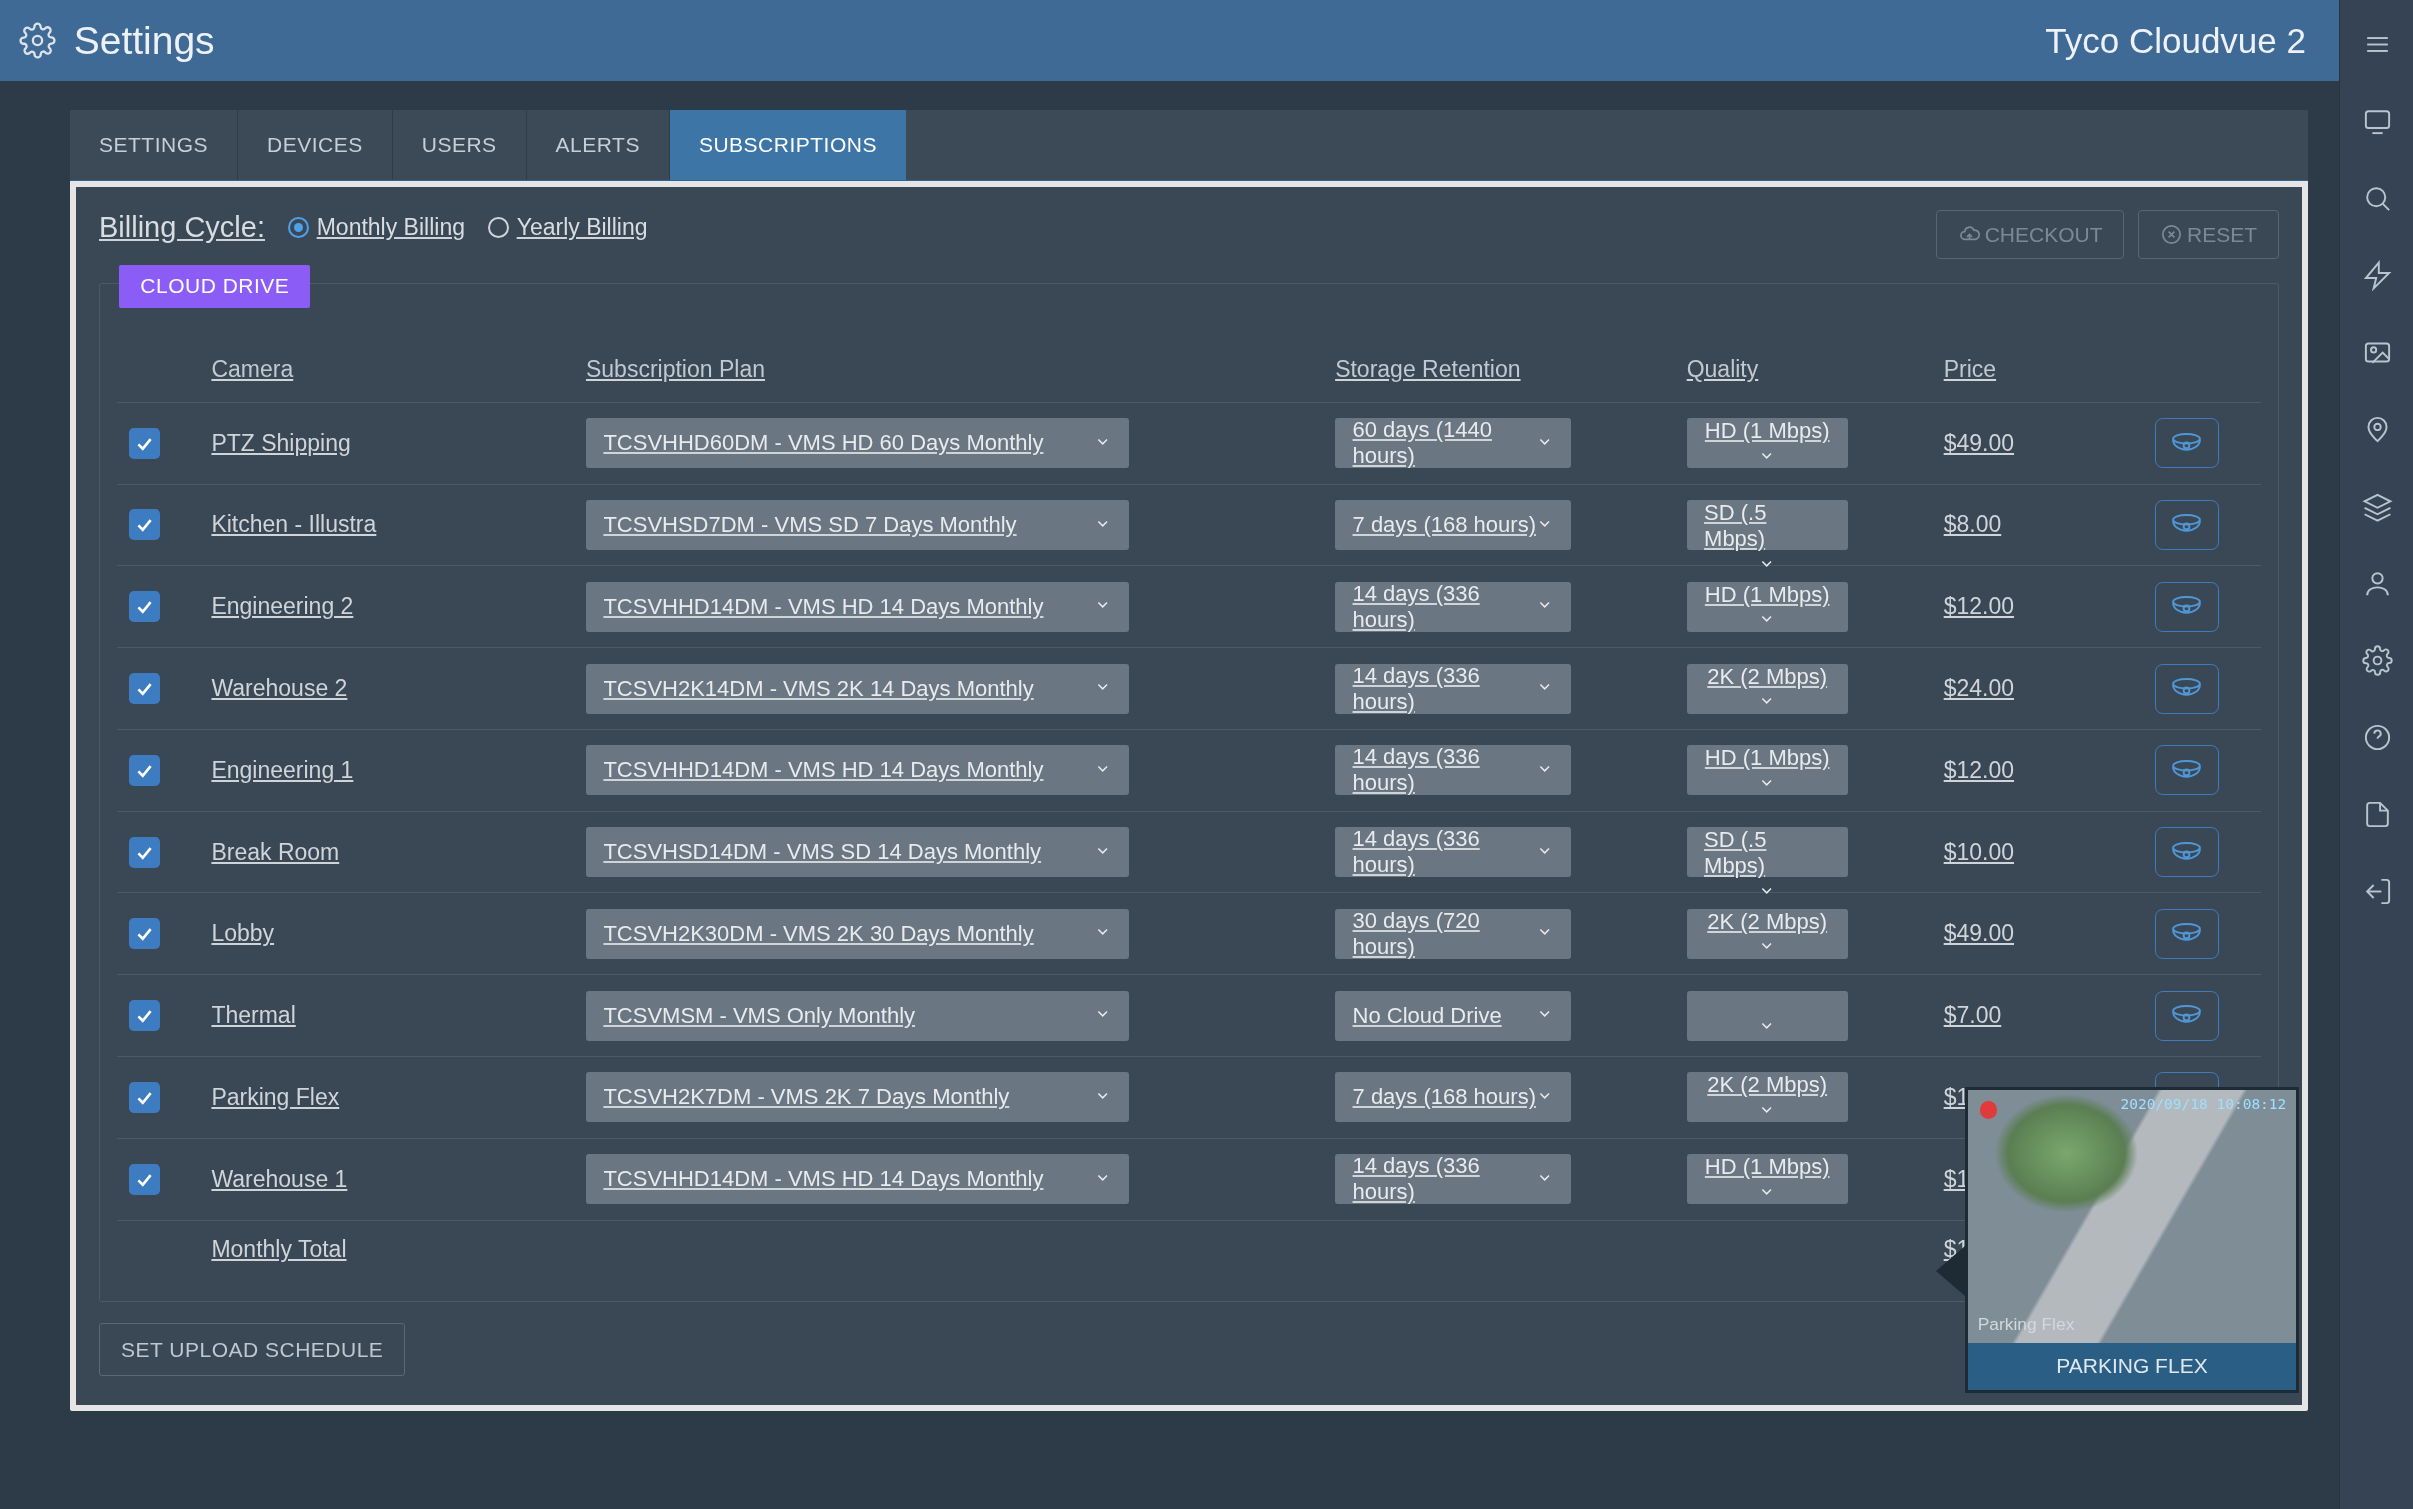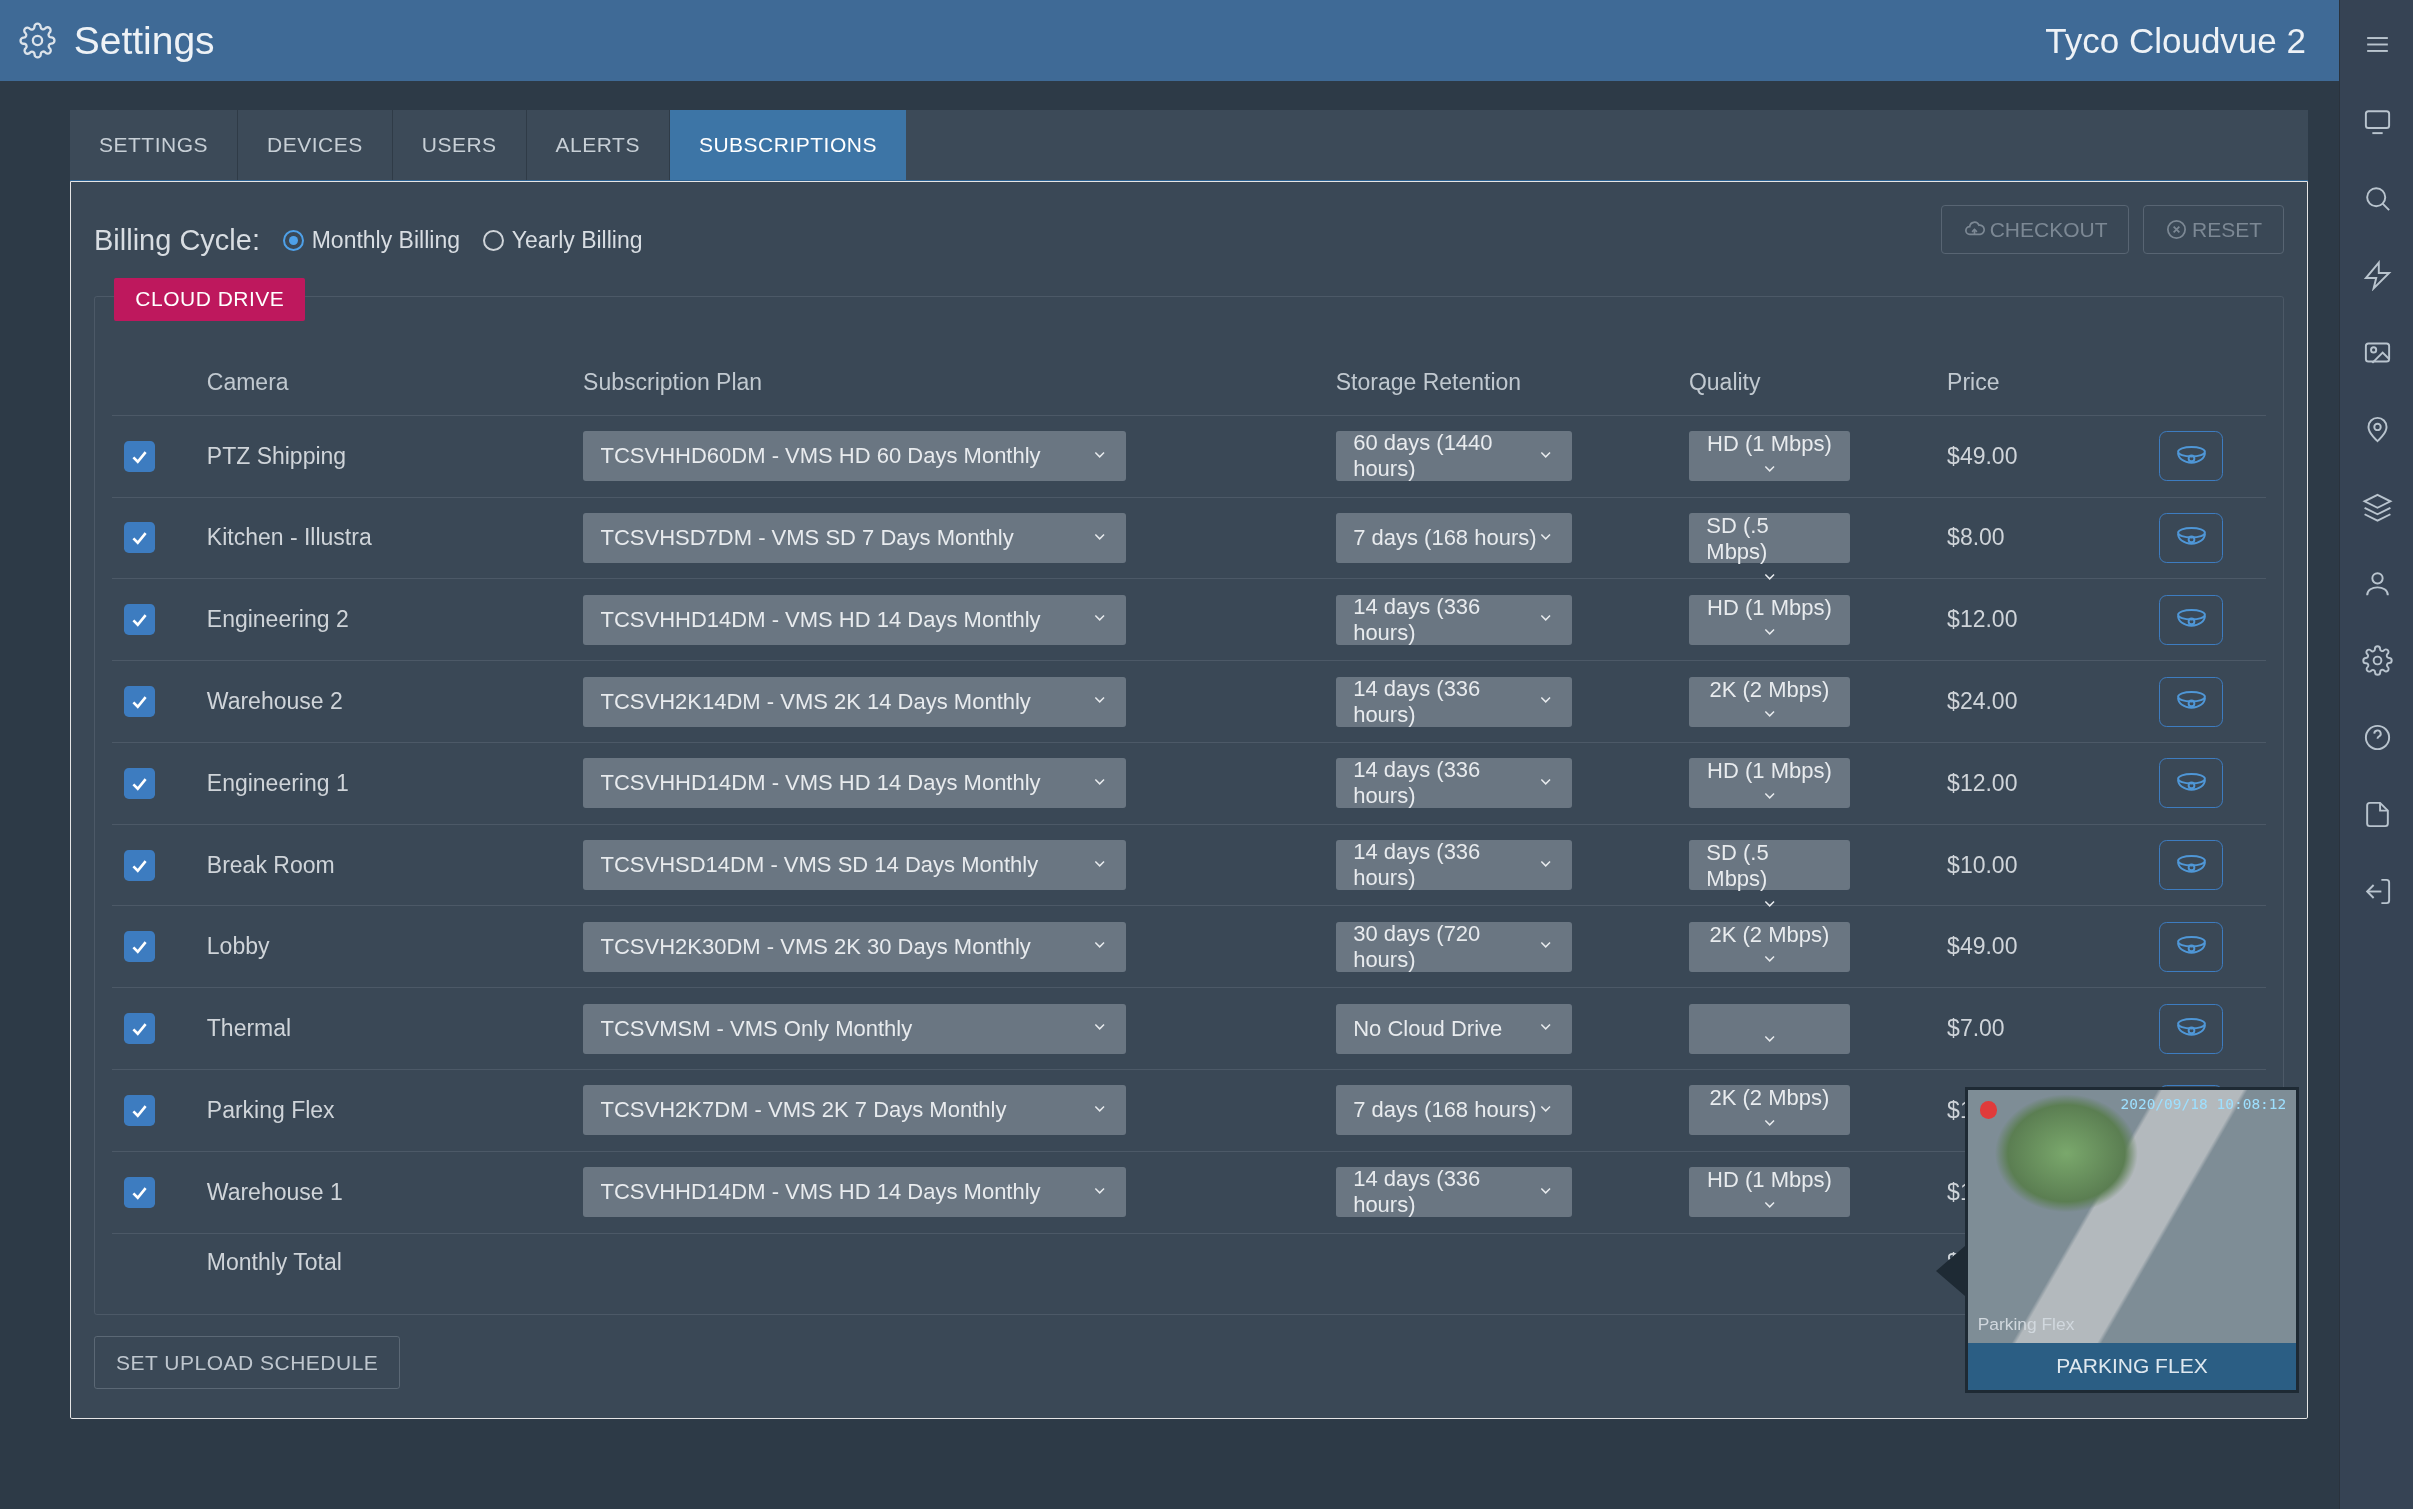--- a/index.html
+++ b/index.html
@@ -69,24 +69,25 @@
     text-transform: uppercase;
   }
   .tab.active {
     background: #3d75a6;
     color: #fff;
     border-right: none;
   }
 
   .panel {
     background: #3a4856;
-    border: 1px solid #e5e5e5;
+    border: 6px solid #e5e5e5;
     border-radius: 0 0 1.9px 1.9px;
-    padding: 42px 23px 29px 23px;
+    padding: 24px 23px 29px 23px;
     position: relative;
+    text-decoration: underline;
   }
 
   .billing-row {
     display:flex;
     align-items:center;
     gap: 23px;
     margin-bottom: 39px;
   }
   .billing-row .billing-label { font-size: 29px; color: #d8dde2; }
   .radio {
@@ -116,21 +117,21 @@
   .ghost-btn svg{ width:23px; height:23px; stroke:currentColor; fill:none; stroke-width:1.8;}
 
   .section {
     border: 1px solid #4c5967;
     border-radius: 2.9px;
     padding: 58px 17.4px 23px 17.4px;
     position: relative;
   }
   .section-tag {
     position:absolute; top:-19.3px; left:19.3px;
-    background: #be185d;
+    background: #8b5cf6;
     color:#fff;
     padding: 9.7px 21px;
     font-size: 21px;
     letter-spacing:0.5px;
     border-radius:1.9px;
   }
 
   table.cloud { width: 100%; border-collapse: collapse; }
   table.cloud th {
     text-align: left;

